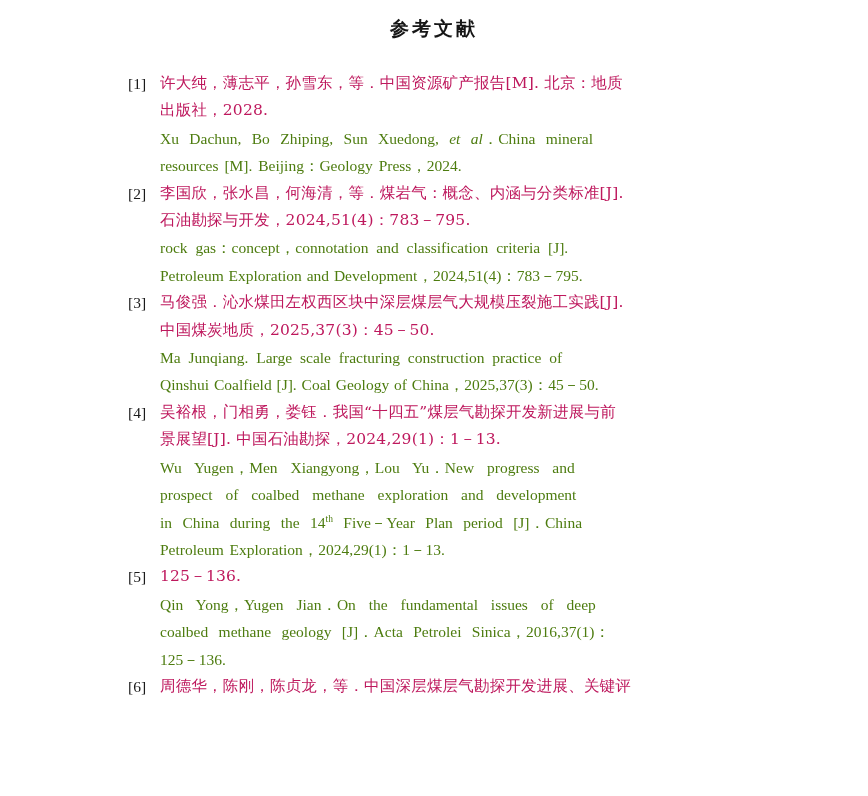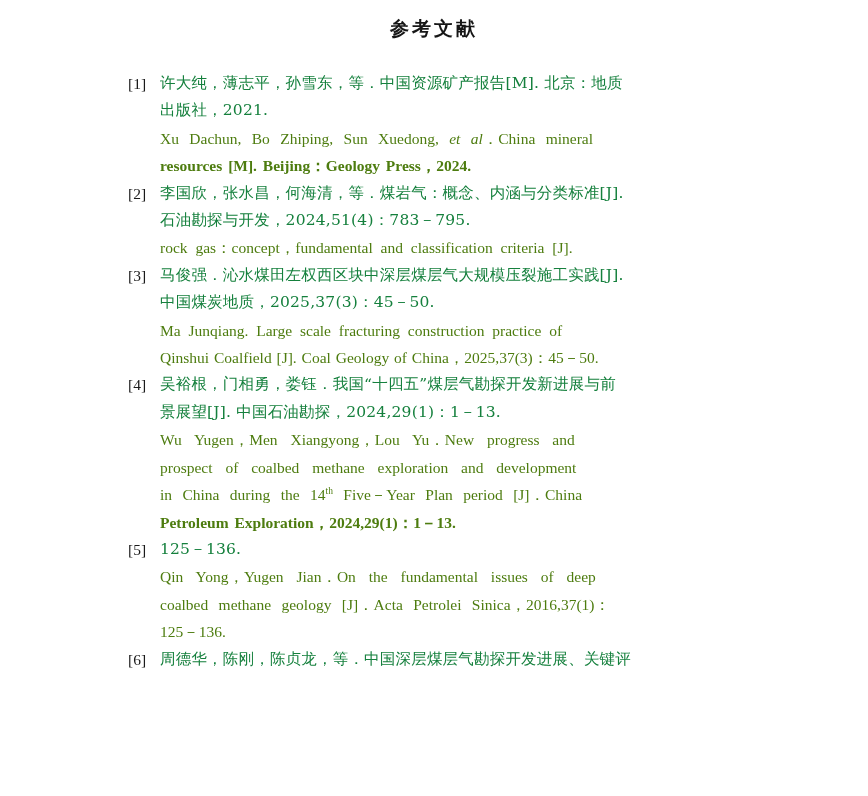--- a/index.html
+++ b/index.html
@@ -63,21 +63,21 @@
     font-family: "Liberation Serif", "DejaVu Serif", serif;
   }
 
   .ref-block {
     display: block;
   }
 
   .line-cn {
     font-size: 15.5px;
     line-height: 27.4px;
-    color: #15803d;
+    color: #be185d;
     font-family: "DejaVu Serif", "Liberation Serif", serif;
     white-space: nowrap;
     letter-spacing: 0px;
   }
 
   .line-en {
     font-size: 15.5px;
     line-height: 27.4px;
     color: #4d7c0f;
     font-family: "Liberation Serif", "DejaVu Serif", serif;
@@ -90,50 +90,51 @@
 
   sup {
     font-size: 9.5px;
     vertical-align: super;
     line-height: 0;
   }
 
   
   .ws1 { word-spacing: 4.0px; }
   .ws2 { word-spacing: 6.5px; }
-  .ws3 { word-spacing: 2.0px; font-weight: bold; }
+  .ws3 { word-spacing: 2.0px; }
   .ws4 { word-spacing: 9.0px; }
   .ws5 { word-spacing: 1.0px; }
   .ws0 { word-spacing: 0px; }
 
   .cn-ls1 { letter-spacing: 0.2px; }
 </style>
 </head>
 <body>
 
 <div class="page">
 
   <h1 class="page-title">参考文献</h1>
 
   <ol class="ref-list" id="ref-list">
       <li class="ref-entry">
         <span class="ref-num">[1]</span>
         <div class="ref-block">
           <div class="line-cn cn-ls1">许大纯，薄志平，孙雪东，等．中国资源矿产报告[M]. 北京：地质</div>
-          <div class="line-cn cn-ls1">出版社，2021.</div>
+          <div class="line-cn cn-ls1">出版社，2028.</div>
           <div class="line-en ws2"><span>Xu Dachun, Bo Zhiping, Sun Xuedong, </span><span class="ital">et al</span><span>．China  mineral</span></div>
           <div class="line-en ws3">resources [M]. Beijing：Geology Press，2024.</div>
         </div>
       </li>
       <li class="ref-entry">
         <span class="ref-num">[2]</span>
         <div class="ref-block">
           <div class="line-cn cn-ls1">李国欣，张水昌，何海清，等．煤岩气：概念、内涵与分类标准[J].</div>
           <div class="line-cn cn-ls1">石油勘探与开发，2024,51(4)：783－795.</div>
-          <div class="line-en ws1">rock gas：concept，fundamental and classification criteria [J].</div>
+          <div class="line-en ws1">rock gas：concept，connotation and classification criteria [J].</div>
+          <div class="line-en ws5">Petroleum Exploration and Development，2024,51(4)：783－795.</div>
         </div>
       </li>
       <li class="ref-entry">
         <span class="ref-num">[3]</span>
         <div class="ref-block">
           <div class="line-cn cn-ls1">马俊强．沁水煤田左权西区块中深层煤层气大规模压裂施工实践[J].</div>
           <div class="line-cn cn-ls1">中国煤炭地质，2025,37(3)：45－50.</div>
           <div class="line-en ws1">Ma Junqiang. Large scale fracturing construction practice of</div>
           <div class="line-en ws5">Qinshui Coalfield [J]. Coal Geology of China，2025,37(3)：45－50.</div>
         </div>

